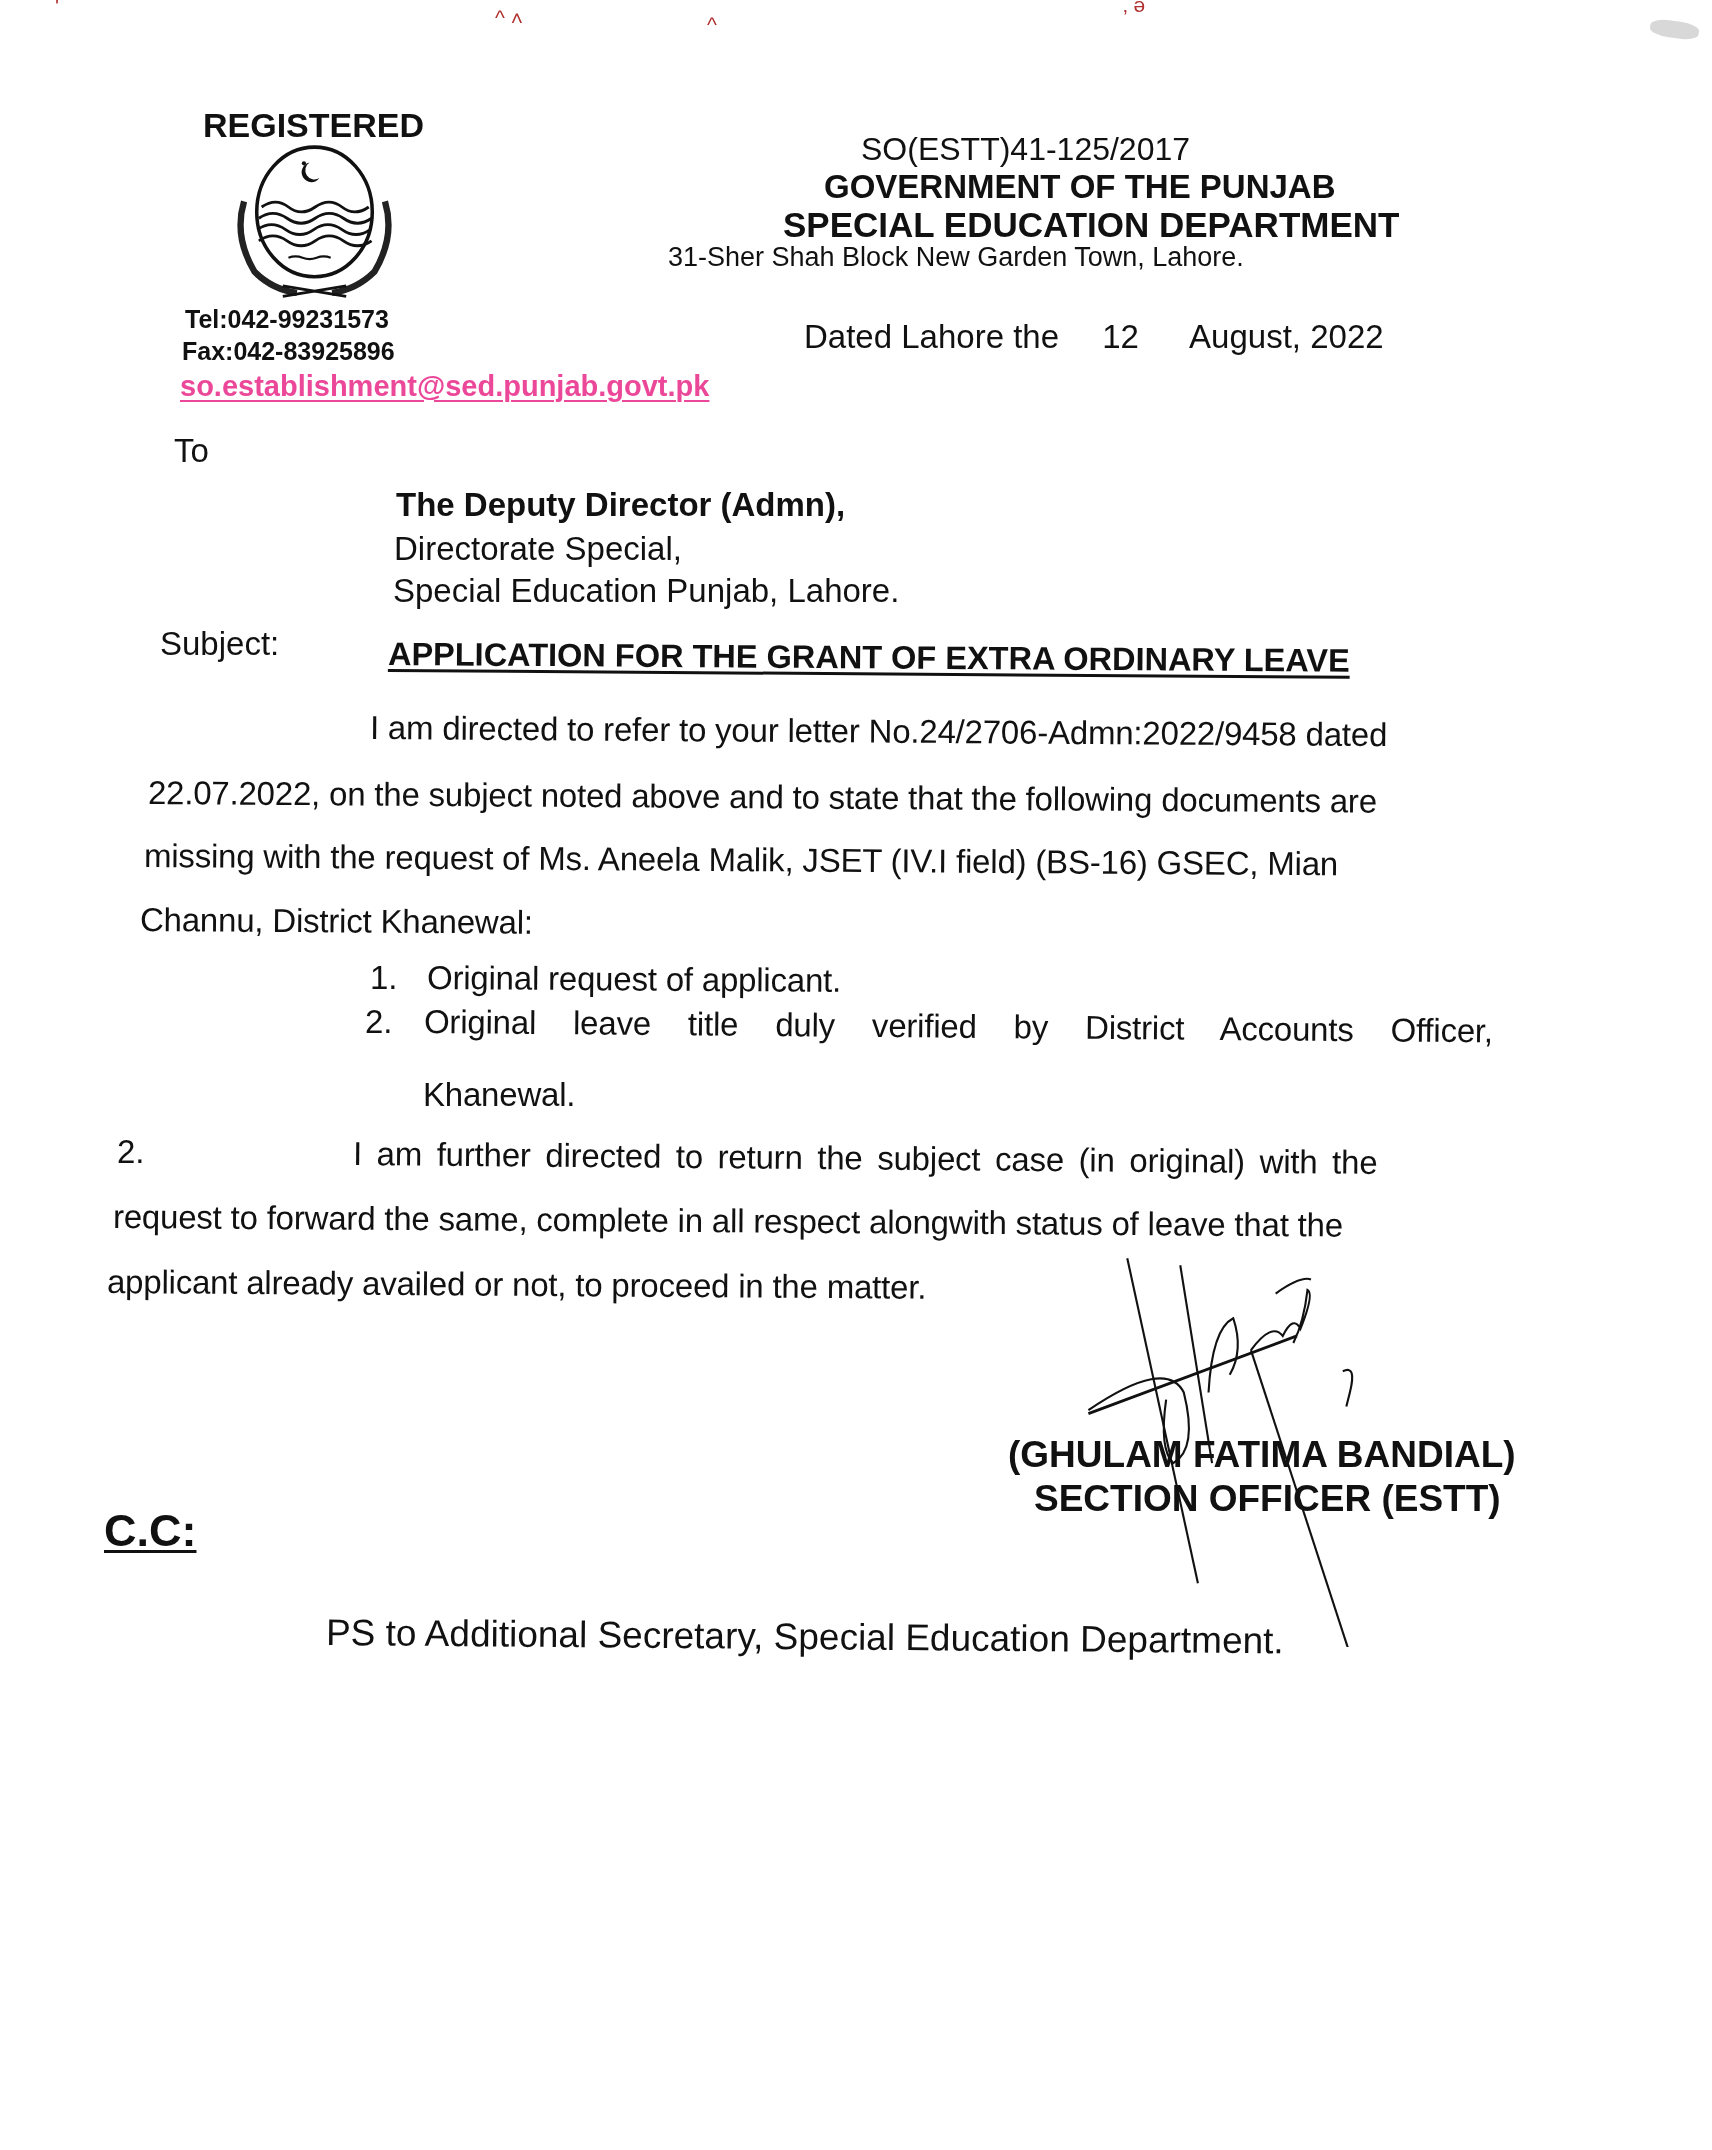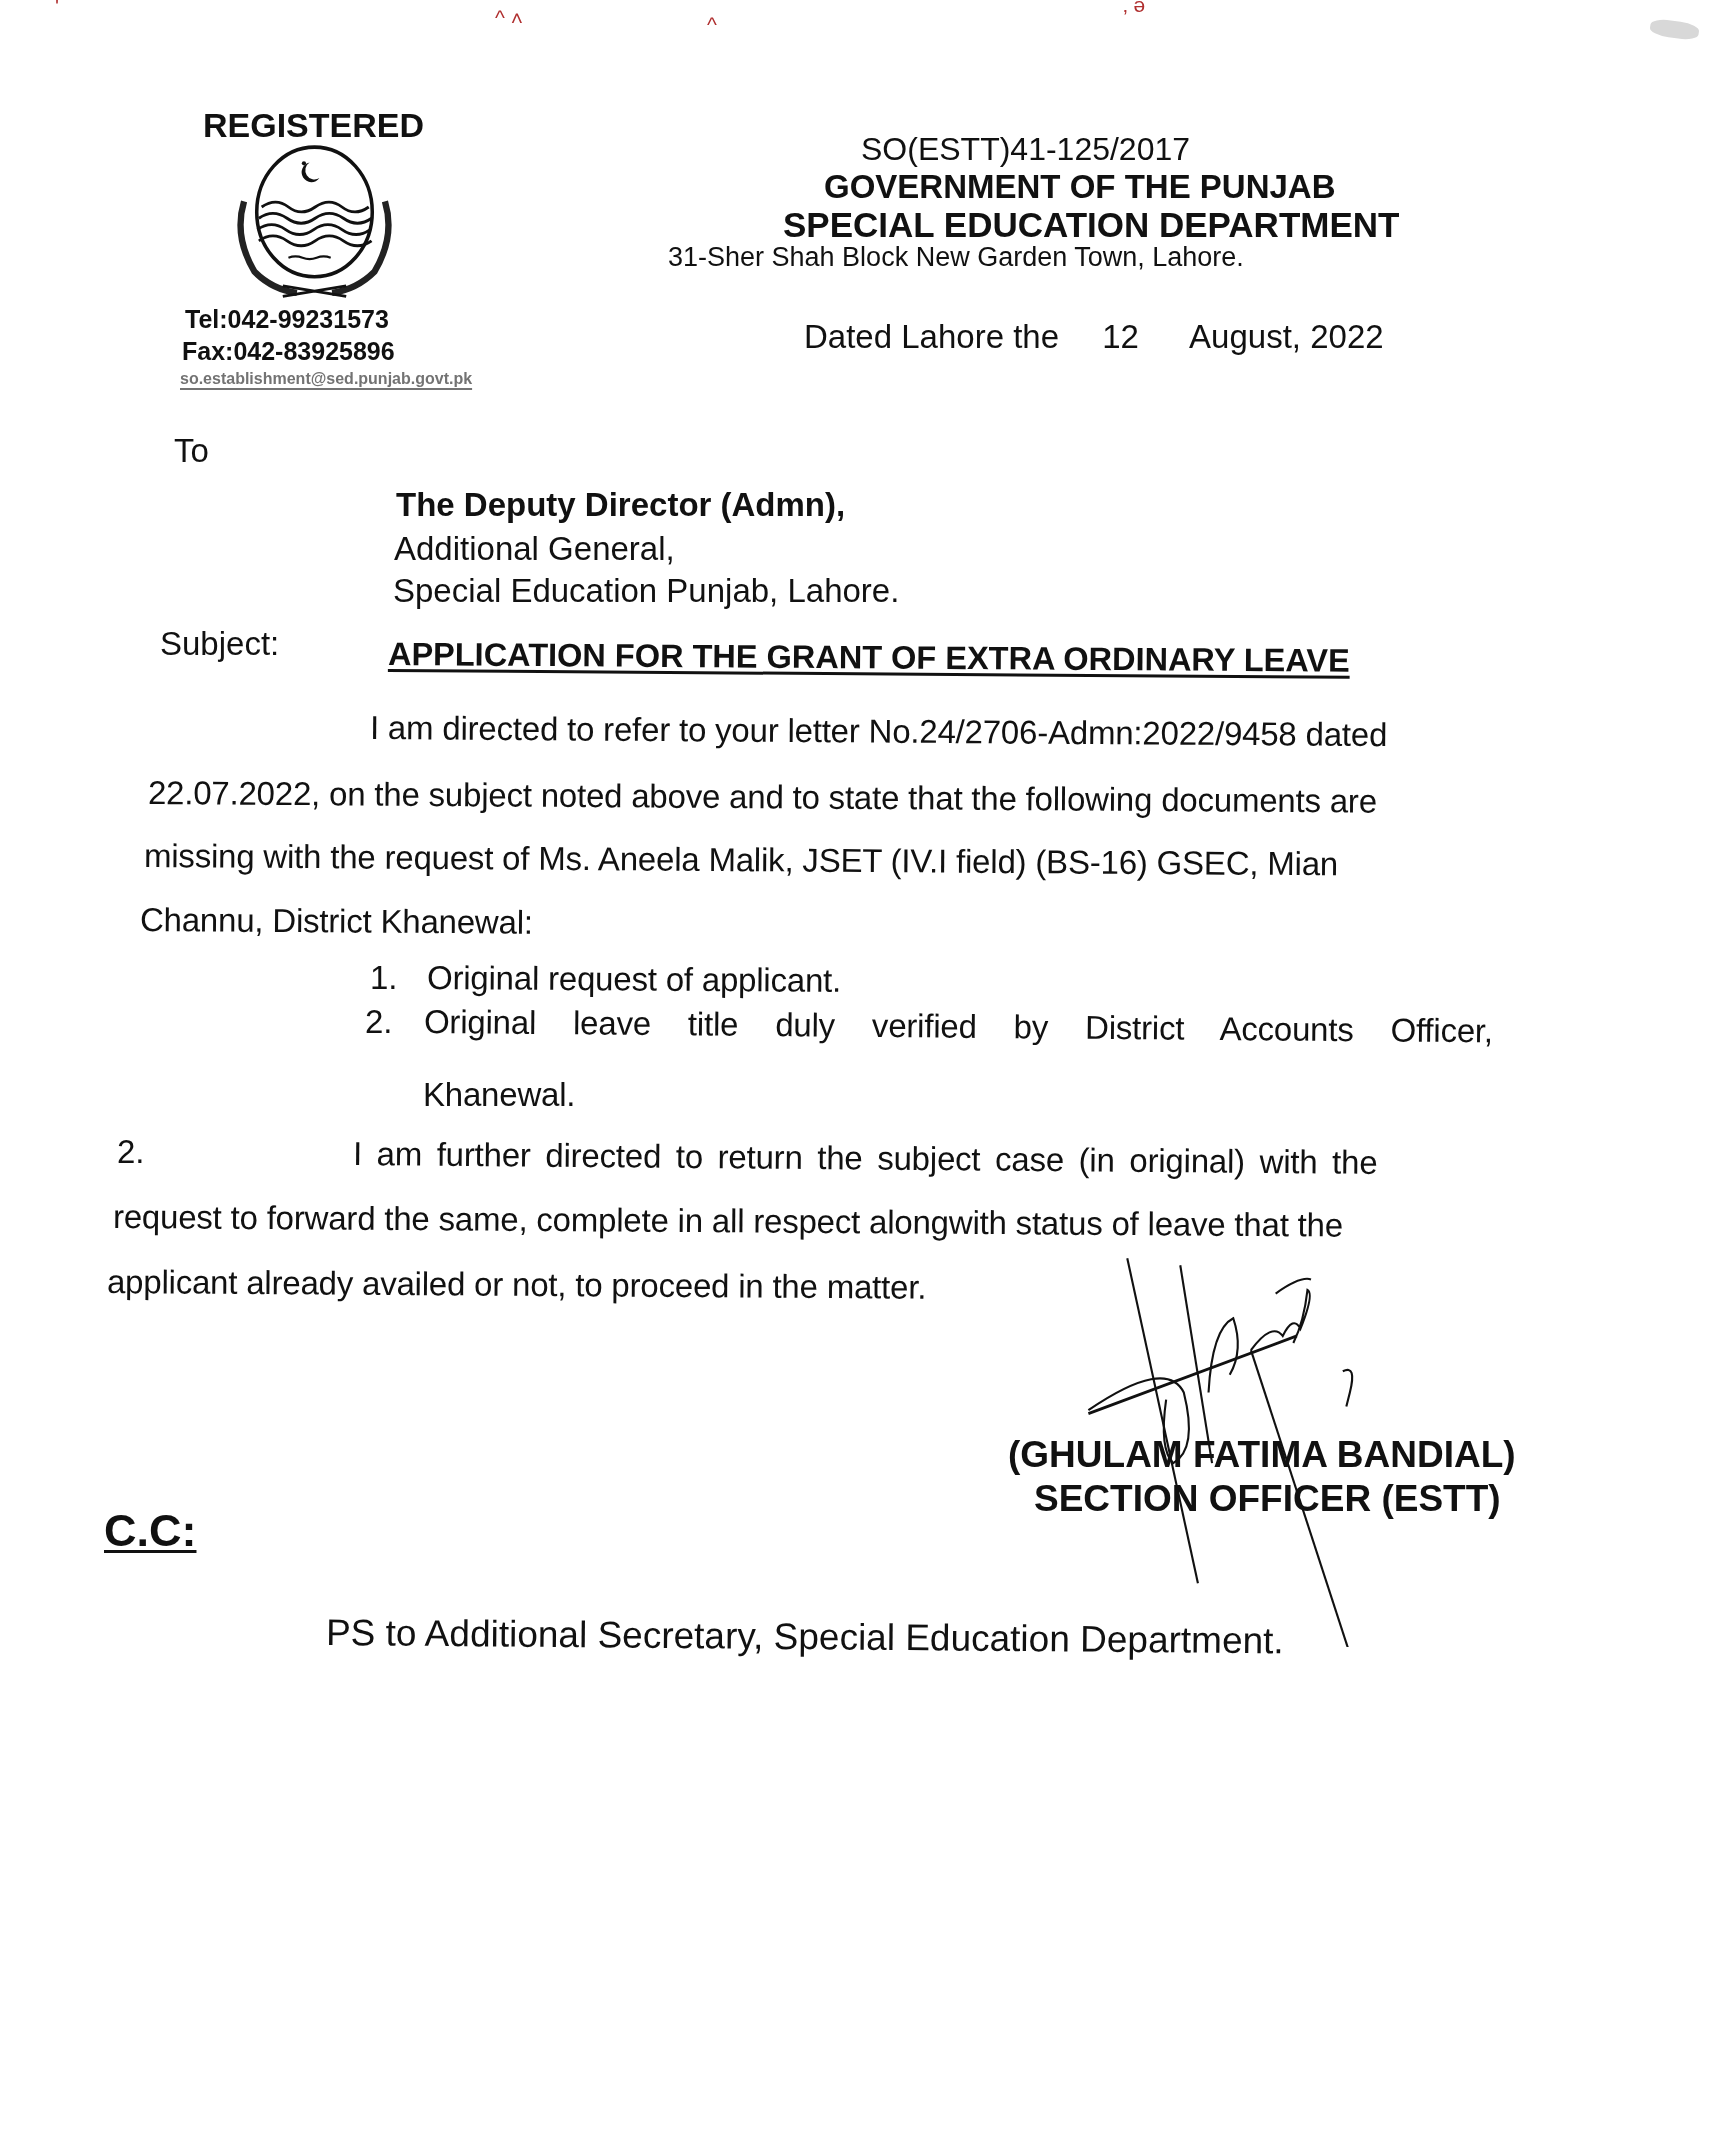--- a/index.html
+++ b/index.html
@@ -35,36 +35,36 @@
     <path d="M66 136 q20 -14 40 0 t40 0 t40 0 t40 0" fill="none" stroke="#111" stroke-width="4"></path>
     <path d="M108 160 q10 -4 20 0 q10 4 20 0 q10 -4 20 0" fill="none" stroke="#111" stroke-width="3"></path>
     <path d="M45 80 q-15 50 15 100 q25 25 60 30" fill="none" stroke="#222" stroke-width="9"></path>
     <path d="M245 80 q15 50 -15 100 q-25 25 -60 30" fill="none" stroke="#222" stroke-width="9"></path>
     <path d="M100 200 l90 15 M190 200 l-90 15" stroke="#111" stroke-width="4"></path>
   </svg>
 </div>
 
 <div class="abs b" style="left:185px;top:305px;font-size:25px;">Tel:042-99231573</div>
 <div class="abs b" style="left:182px;top:337px;font-size:25px;">Fax:042-83925896</div>
-<a class="abs b u" style="left:180px;top:370px;font-size:16px;color:#737373;text-decoration-thickness:2.1px;">so.establishment@sed.punjab.govt.pk</a>
+<a class="abs b u" style="left:180px;top:370px;font-size:29px;color:#ec4899;text-decoration-thickness:2.1px;">so.establishment@sed.punjab.govt.pk</a>
 
 <div class="abs" style="left:861px;top:131px;font-size:32px;">SO(ESTT)41-125/2017</div>
 <div class="abs b" style="left:824px;top:168px;font-size:33px;">GOVERNMENT OF THE PUNJAB</div>
 <div class="abs b" style="left:783px;top:205px;font-size:35px;">SPECIAL EDUCATION DEPARTMENT</div>
 <div class="abs" style="left:668px;top:242px;font-size:27px;">31-Sher Shah Block New Garden Town, Lahore.</div>
 
 <div class="abs" style="left:804px;top:318px;font-size:33px;">
   <span>Dated Lahore the</span>
   <span style="display:inline-block;margin-left:34px;">12</span>
   <span style="display:inline-block;margin-left:41px;">August, 2022</span>
 </div>
 
 <div class="abs" style="left:174px;top:432px;font-size:33px;">To</div>
 <div class="abs b" style="left:396px;top:486px;font-size:33px;">The Deputy Director (Admn),</div>
-<div class="abs" style="left:394px;top:530px;font-size:33px;">Additional General,</div>
+<div class="abs" style="left:394px;top:530px;font-size:33px;">Directorate Special,</div>
 <div class="abs" style="left:393px;top:572px;font-size:33px;">Special Education Punjab, Lahore.</div>
 
 <div class="abs" style="left:160px;top:625px;font-size:33px;">Subject:</div>
 <div class="abs b u" style="left:388px;top:636px;font-size:32.5px;transform:rotate(0.4deg);transform-origin:left;">APPLICATION FOR THE GRANT OF EXTRA ORDINARY LEAVE</div>
 
 <div class="abs body-txt" style="left:370px;top:709px;width:1233px;transform:rotate(0.4deg);transform-origin:left;">I am directed to refer to your letter No.24/2706-Admn:2022/9458 dated</div>
 <div class="abs body-txt" style="left:148px;top:774px;transform:rotate(0.4deg);transform-origin:left;">22.07.2022, on the subject noted above and to state that the following documents are</div>
 <div class="abs body-txt" style="left:144px;top:837px;transform:rotate(0.4deg);transform-origin:left;">missing with the request of Ms. Aneela Malik, JSET (IV.I field) (BS-16) GSEC, Mian</div>
 <div class="abs body-txt" style="left:140px;top:901px;transform:rotate(0.4deg);transform-origin:left;">Channu, District Khanewal:</div>
 

